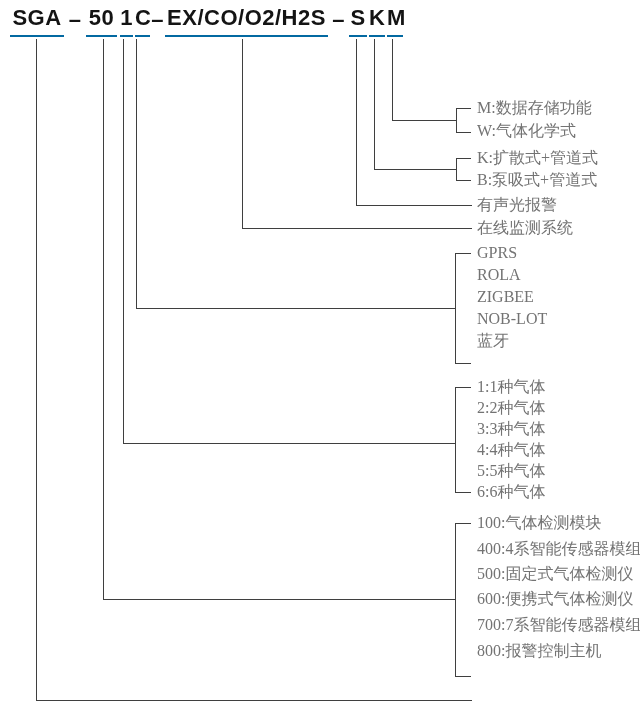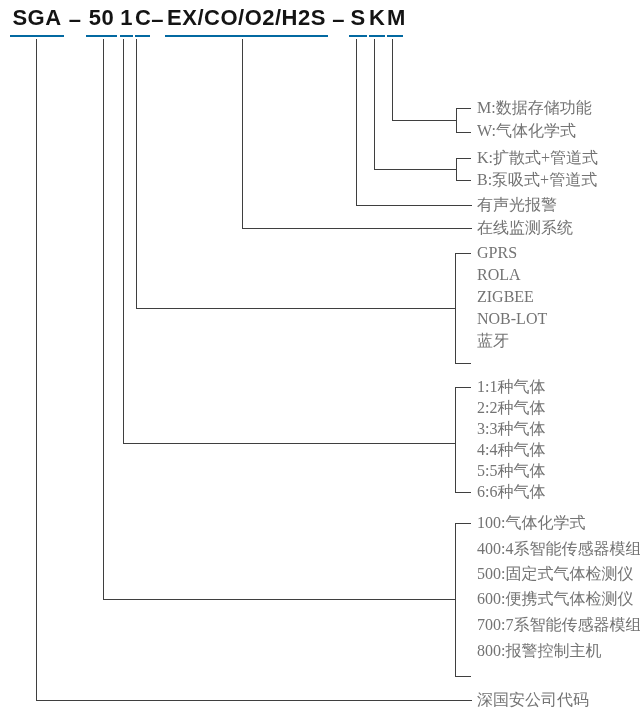--- a/index.html
+++ b/index.html
@@ -96,22 +96,21 @@
   <div class="lbl" style="top:308px">NOB-LOT</div>
   <div class="lbl" style="top:330px">蓝牙</div>
 
   <div class="lbl" style="top:376px">1:1种气体</div>
   <div class="lbl" style="top:397px">2:2种气体</div>
   <div class="lbl" style="top:418px">3:3种气体</div>
   <div class="lbl" style="top:439px">4:4种气体</div>
   <div class="lbl" style="top:460px">5:5种气体</div>
   <div class="lbl" style="top:481px">6:6种气体</div>
 
-  <div class="lbl" style="top:512px">100:气体化学式</div>
+  <div class="lbl" style="top:512px">100:气体检测模块</div>
   <div class="lbl" style="top:538px">400:4系智能传感器模组</div>
   <div class="lbl" style="top:563px">500:固定式气体检测仪</div>
   <div class="lbl" style="top:588px">600:便携式气体检测仪</div>
   <div class="lbl" style="top:614px">700:7系智能传感器模组</div>
   <div class="lbl" style="top:640px">800:报警控制主机</div>
 
-  <div class="lbl" style="top:689px">深国安公司代码</div>
 
 </div>
 
 </body></html>

